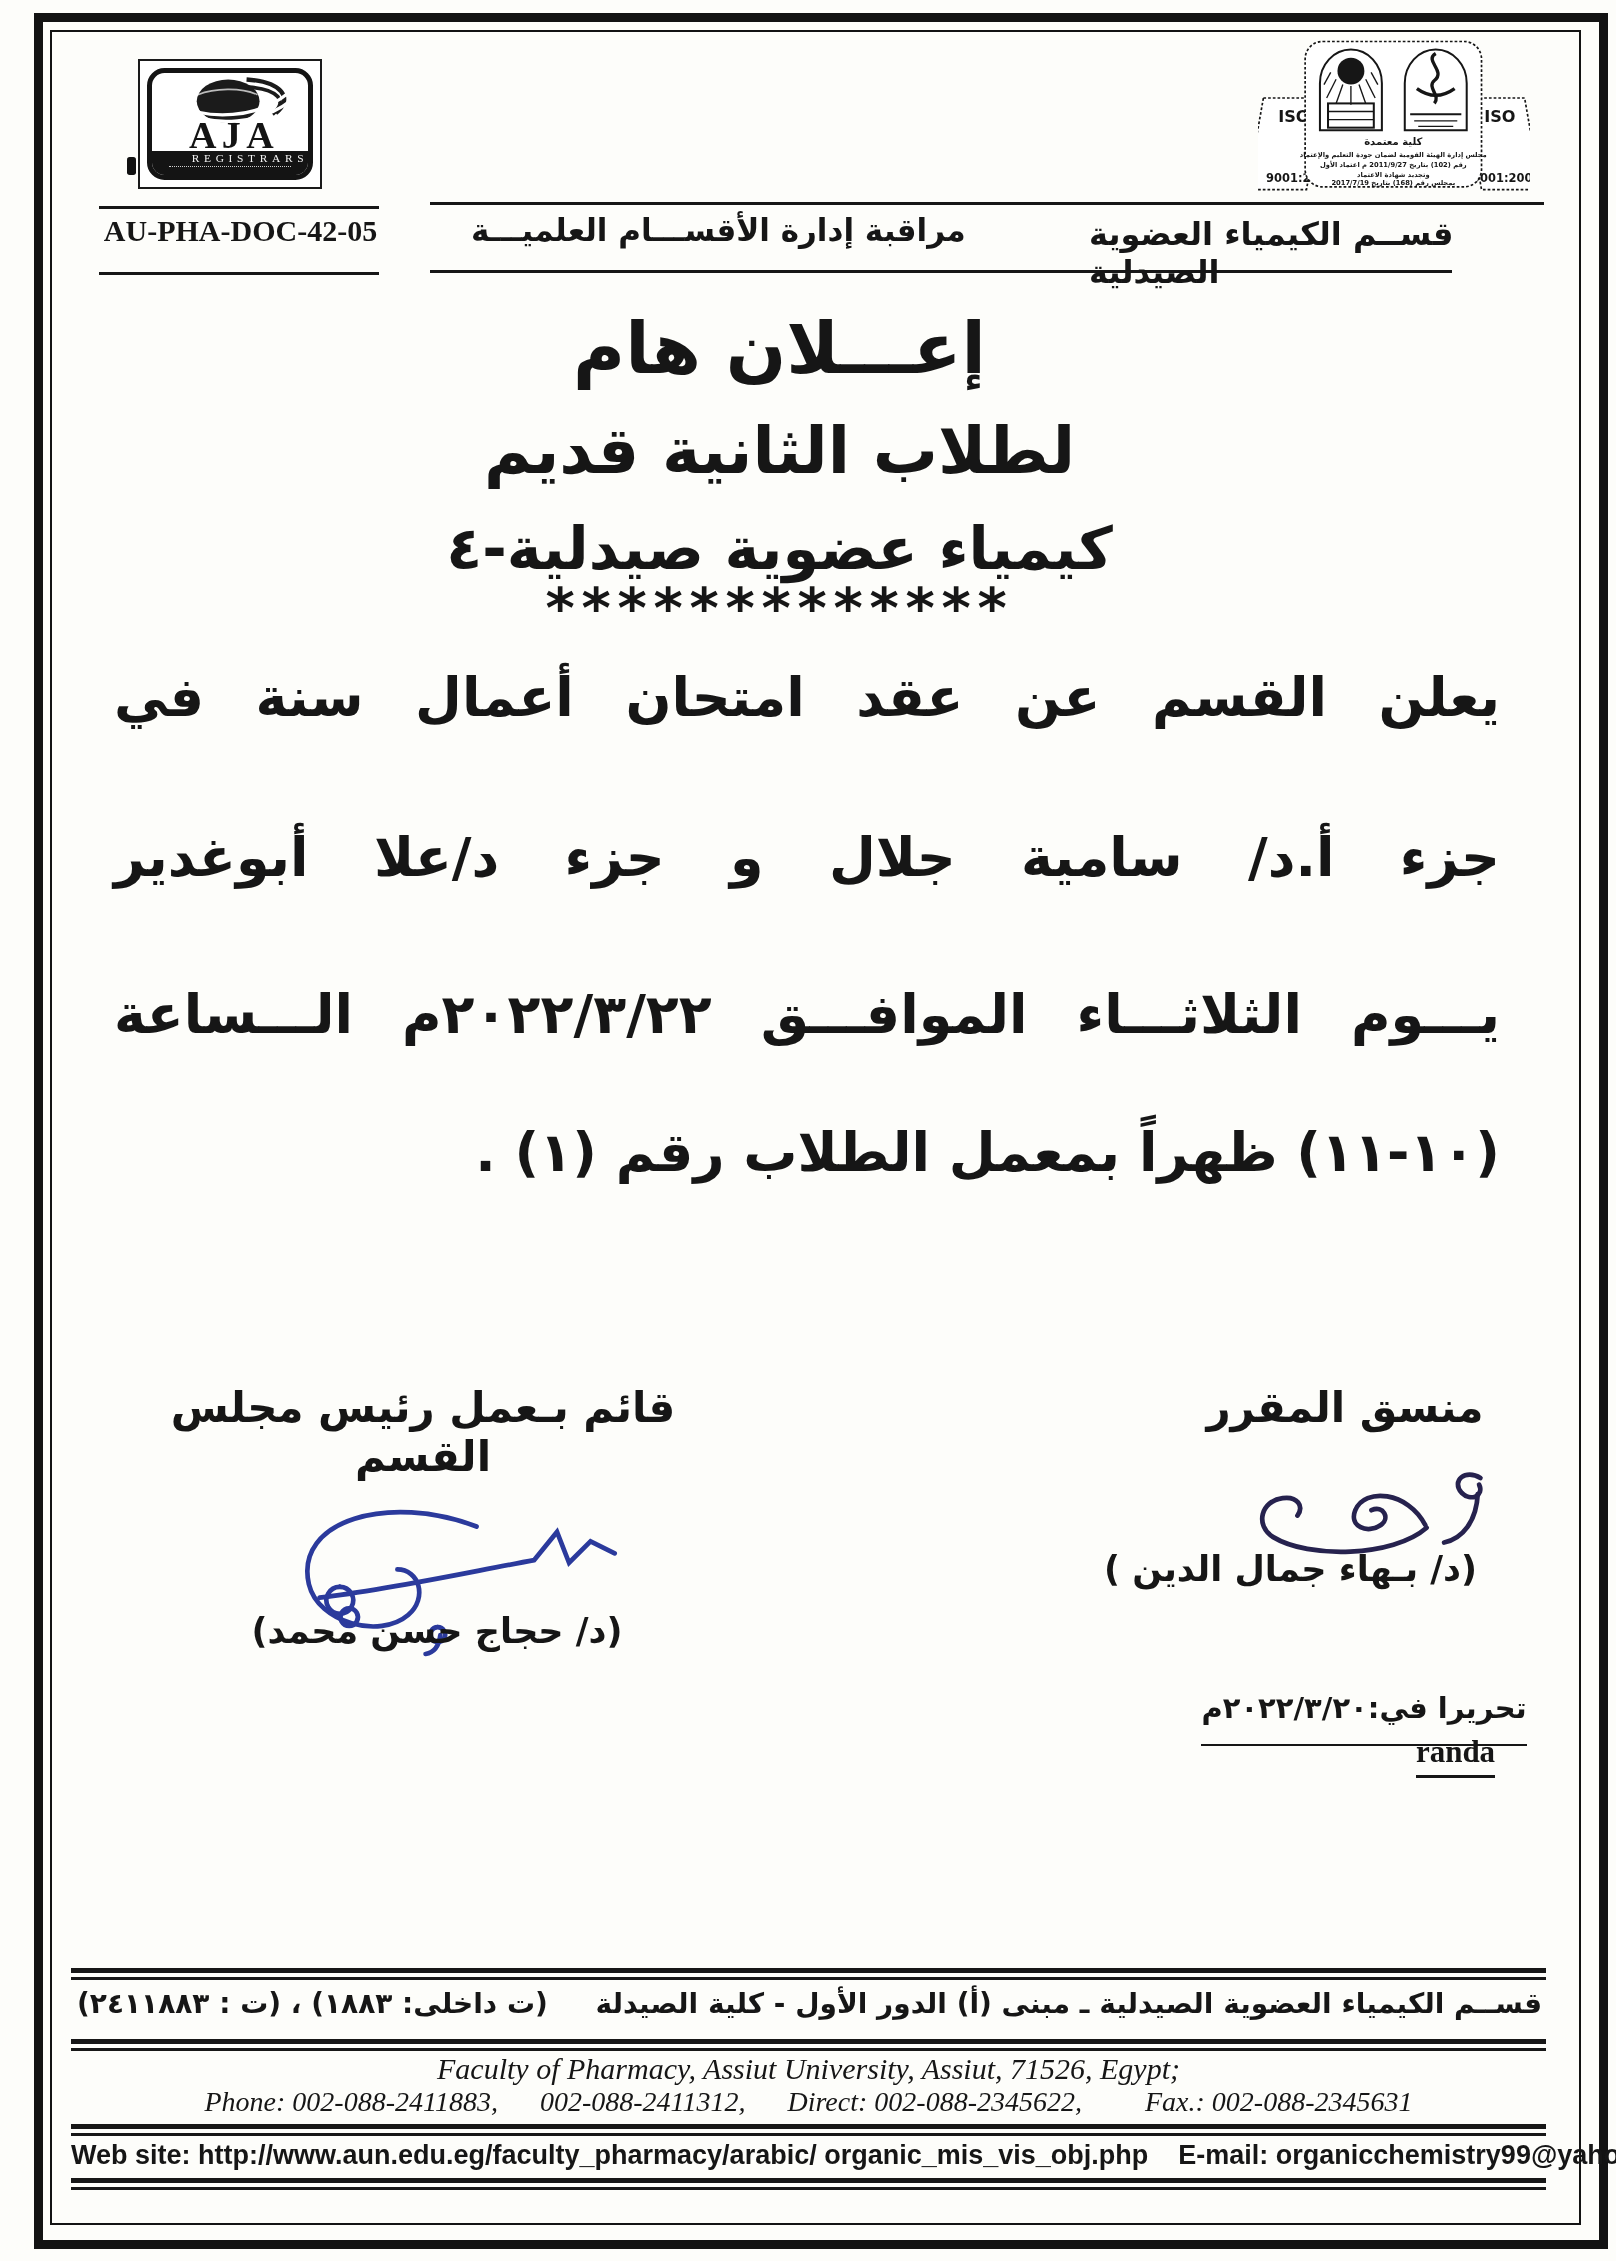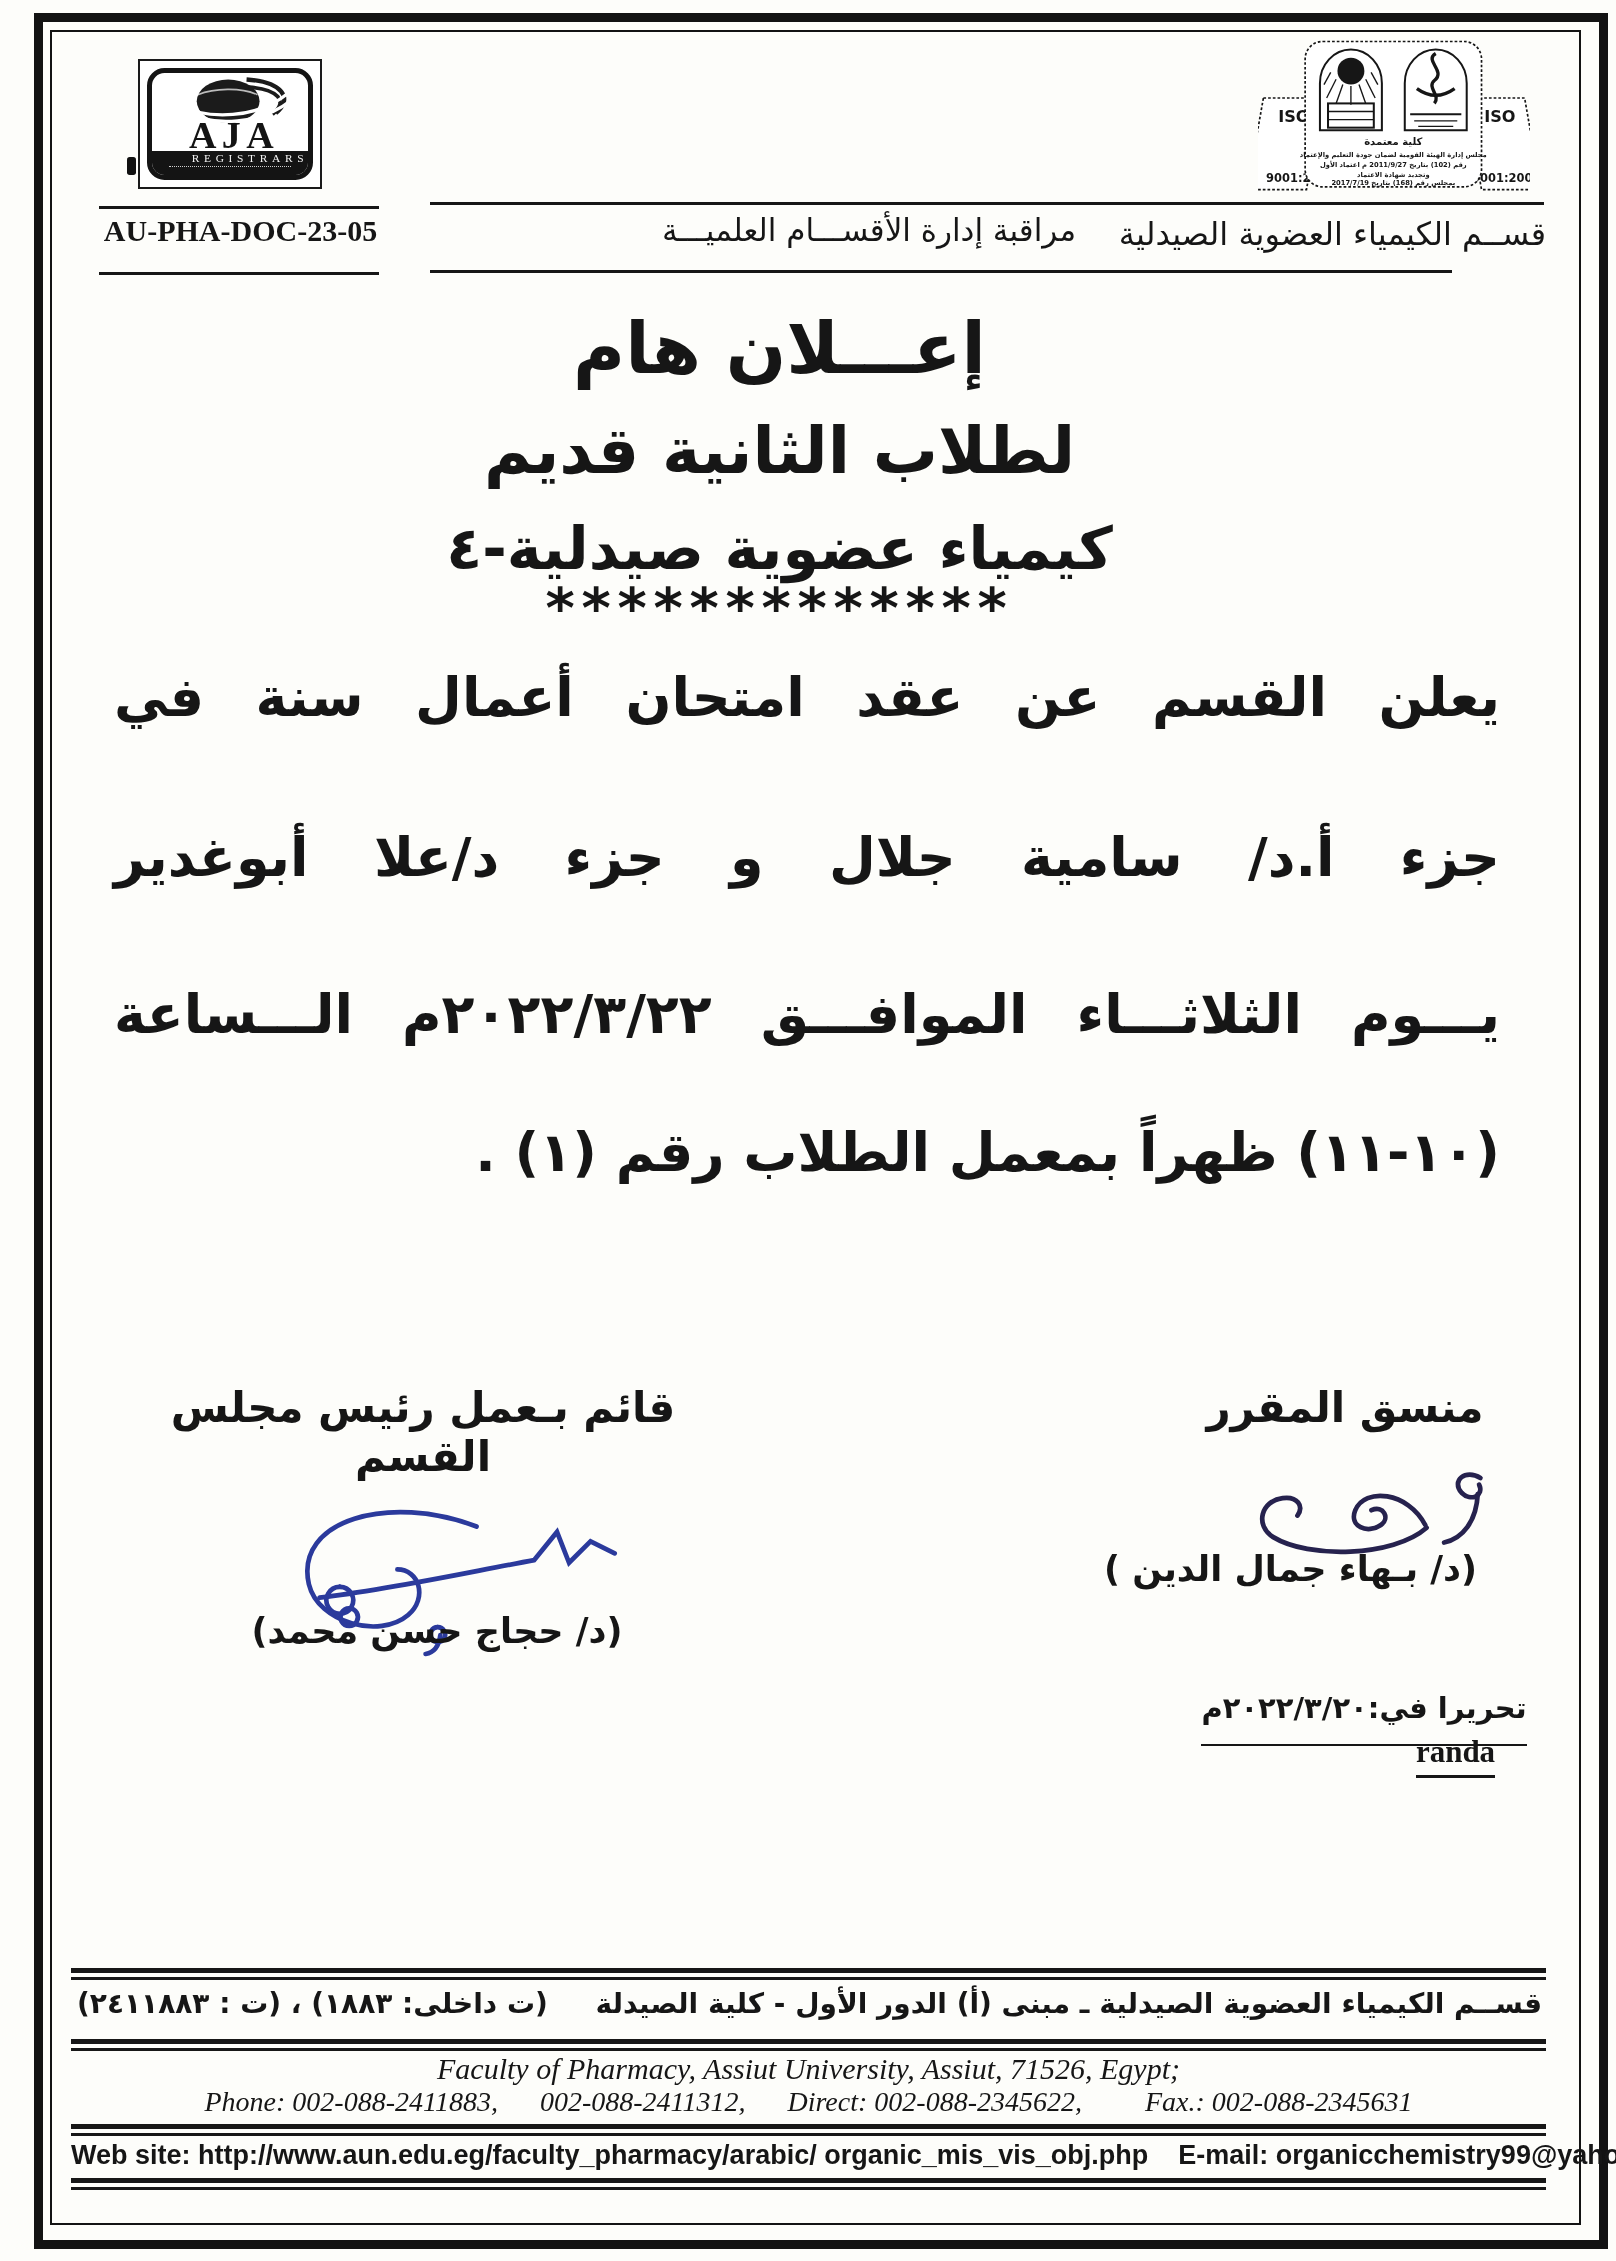--- a/index.html
+++ b/index.html
@@ -15,21 +15,21 @@
   .aja-frame{position:absolute;left:138px;top:59px;width:180px;height:126px;border:2px solid #1a1a1a;background:#fff;}
   .aja-logo{position:absolute;left:6.7px;top:6.7px;right:6.7px;bottom:6.7px;border:5.4px solid #141414;border-radius:17.5px;background:#fff;overflow:hidden;}
   .aja-letters{position:absolute;left:0;right:0;bottom:21.5px;text-align:center;font-family:"Liberation Serif",serif;font-weight:bold;font-size:38px;line-height:38px;letter-spacing:5.4px;color:#141414;margin-left:8px;}
   .aja-band{position:absolute;left:0;right:0;bottom:0;height:24px;background:#141414;text-align:right;}
   .aja-band .reg{color:#f5f5f5;font-size:11.4px;letter-spacing:4.7px;font-family:"Liberation Serif",serif;line-height:15px;}
   .aja-band .dots{margin:0 auto;width:78%;border-top:1.3px dotted #cfcfcf;}
   .scan-mark{position:absolute;left:127px;top:157px;width:8.7px;height:18px;background:#111;border-radius:2.7px;}
 
   .doc-code{position:absolute;left:101px;top:214px;width:279px;text-align:center;
     font-family:"Liberation Serif",serif;font-weight:bold;font-size:30px;}
-  .hdr-ar{position:absolute;font-weight:normal;direction:rtl;text-align:right;}
+  .hdr-ar{position:absolute;font-weight:bold;direction:rtl;text-align:left;}
   .hdr-mid{left:471px;top:212px;width:605px;font-size:31px;}
   .hdr-right{left:1089px;top:215px;width:457px;font-size:32px;}
 
   
   .seal{position:absolute;left:1258px;top:36px;width:272px;height:186px;}
 
   
   .title-line{position:absolute;left:0;width:1559px;text-align:center;font-weight:bold;direction:rtl;}
   .t1{top:307px;font-size:71px;}
   .t2{top:413px;font-size:65px;}
@@ -93,21 +93,21 @@
       <div class="aja-band">
         <div class="reg">REGISTRARS</div>
         <div class="dots"></div>
       </div>
     </div>
   </div>
   <div class="scan-mark"></div>
 
   <div class="rule" style="left:99px;top:206px;width:280px;height:3.4px;"></div>
   <div class="rule" style="left:99px;top:272px;width:280px;height:3.4px;"></div>
-  <div class="doc-code">AU-PHA-DOC-23-05</div>
+  <div class="doc-code">AU-PHA-DOC-42-05</div>
 
   <div class="rule" style="left:430px;top:202px;width:1114px;height:3.4px;"></div>
   <div class="rule" style="left:430px;top:270px;width:1022px;height:3.4px;"></div>
   <div class="hdr-ar hdr-mid">مراقبة إدارة الأقســـام العلميـــة</div>
   <div class="hdr-ar hdr-right">قســم الكيمياء العضوية الصيدلية</div>
 
   <svg class="seal" viewBox="0 0 404 276">
 
     <polygon points="8,92 96,92 72,228 -16,228" fill="#ffffff" stroke="#161616" stroke-width="2.5" stroke-dasharray="4 3"></polygon>
     <polygon points="308,92 396,92 420,228 332,228" fill="#ffffff" stroke="#161616" stroke-width="2.5" stroke-dasharray="4 3"></polygon>

